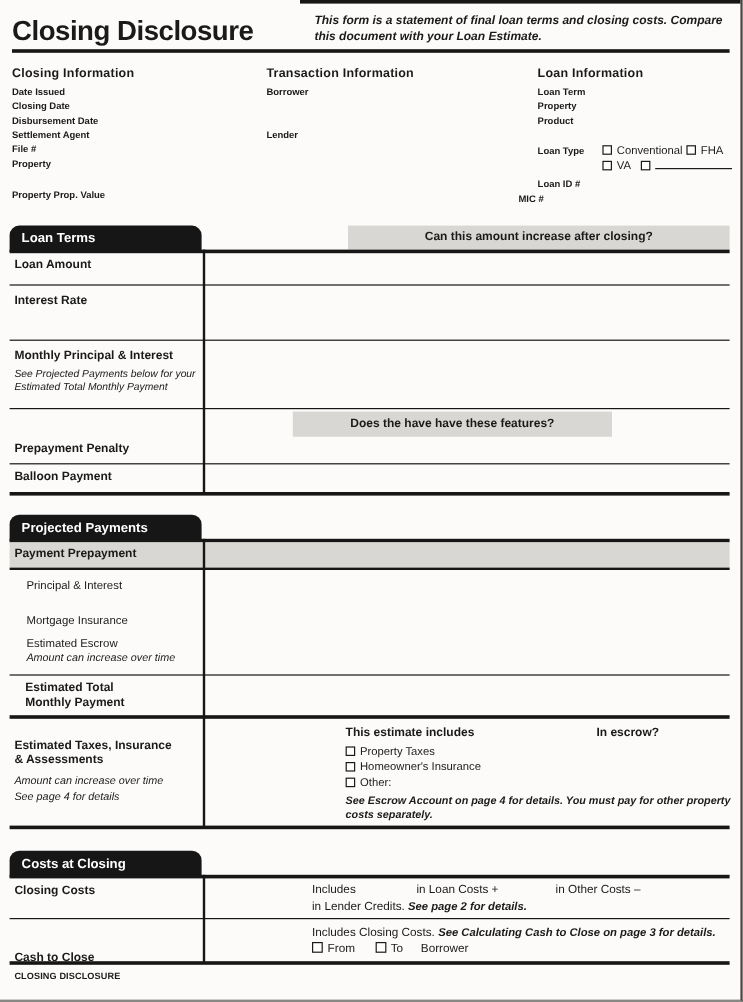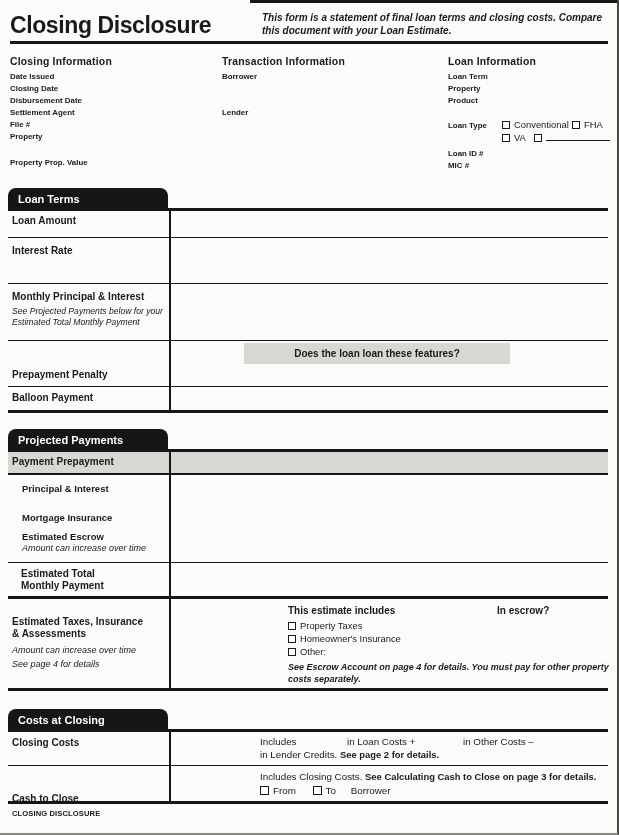--- a/index.html
+++ b/index.html
@@ -14,26 +14,26 @@
   .thin{height:1.4px}
   .med{height:2px}
   .heavy{height:2.7px}
   .vline{position:absolute;width:1.7px;background:#161616}
   .sec-title{font-size:10.4px;font-weight:600;letter-spacing:.2px}
   .flabel{font-size:7.9px;font-weight:700}
   .tab{position:absolute;background:#161616;color:#fff;font-weight:700;font-size:11px;
        border-radius:8px 8px 0 0;height:22px;line-height:22px;padding-left:10px;width:160px}
   .qbar{position:absolute;background:#d9d7d3;font-weight:700;font-size:10px;text-align:center}
   .rowlbl{font-size:10px;font-weight:700}
-  .sublbl{font-size:9.5px;font-weight:700}
+  .sublbl{font-size:9.5px;font-weight:400}
   .itnote{font-size:8.6px;font-style:italic;font-weight:500;line-height:1.28}
   .cb{display:inline-block;width:8px;height:8px;border:1.3px solid #1a1a1a;vertical-align:-1px;margin-right:4px;background:#fff}
   .cbl{font-size:9.4px}
   .body10{font-size:9.8px}
-  .itref{font-weight:600}
+  .itref{font-style:italic;font-weight:600}
   .footer{font-size:7.6px;font-weight:700;letter-spacing:.1px}
   .blank{display:inline-block;border-bottom:1.2px solid #1a1a1a}
 </style>
 </head>
 <body>
 
 <div class="page">
 
   <div class="abs" style="left:250px;top:0;width:369px;height:3px;background:#161616"></div>
 
@@ -64,38 +64,39 @@
     <span class="cb"></span><span>Conventional</span>
   </div>
   <div class="abs cbl" style="left:572px;top:119px">
     <span class="cb"></span><span>FHA</span>
   </div>
   <div class="abs cbl" style="left:502px;top:132px">
     <span class="cb"></span><span>VA</span>
     <span class="cb" style="margin-left:6px"></span><span class="blank" style="width:64px;height:9px"></span>
   </div>
   <div class="abs flabel" style="left:448px;top:149px">Loan ID #</div>
-  <div class="abs flabel" style="left:448px;top:161px">MIC #</div>
+  <div class="abs flabel" style="left:432px;top:161px">MIC #</div>
 
   <div class="tab" style="left:8px;top:188px">Loan Terms</div>
+  <div class="qbar" style="left:290px;top:188px;width:318px;height:20px;line-height:20px">Can this amount increase after closing?</div>
   <div class="hline heavy" style="left:8px;top:208px;width:600px"></div>
   <div class="vline" style="left:169px;top:208px;height:204px"></div>
 
   <div class="abs rowlbl" style="left:12px;top:215px">Loan Amount</div>
   <div class="hline thin" style="left:8px;top:237px;width:600px"></div>
 
   <div class="abs rowlbl" style="left:12px;top:245px">Interest Rate</div>
   <div class="hline thin" style="left:8px;top:283px;width:600px"></div>
 
   <div class="abs rowlbl" style="left:12px;top:291px">Monthly Principal &amp; Interest</div>
   <div class="abs itnote" style="left:12px;top:306px">See Projected Payments below for your</div>
   <div class="abs itnote" style="left:12px;top:317px">Estimated Total Monthly Payment</div>
   <div class="hline thin" style="left:8px;top:340px;width:600px"></div>
 
-  <div class="qbar" style="left:244px;top:343px;width:266px;height:21px;line-height:21px">Does the loan loan these features?</div>
+  <div class="qbar" style="left:244px;top:343px;width:266px;height:21px;line-height:21px">Does the have have these features?</div>
   <div class="abs rowlbl" style="left:12px;top:369px">Prepayment Penalty</div>
   <div class="hline thin" style="left:8px;top:386px;width:600px"></div>
 
   <div class="abs rowlbl" style="left:12px;top:392px">Balloon Payment</div>
   <div class="hline heavy" style="left:8px;top:410px;width:600px"></div>
 
   <div class="tab" style="left:8px;top:429px">Projected Payments</div>
   <div class="hline heavy" style="left:8px;top:449px;width:600px"></div>
   <div class="abs" style="left:8px;top:452px;width:600px;height:21px;background:#d9d7d3"></div>
   <div class="abs rowlbl" style="left:12px;top:456px">Payment Prepayment</div>

